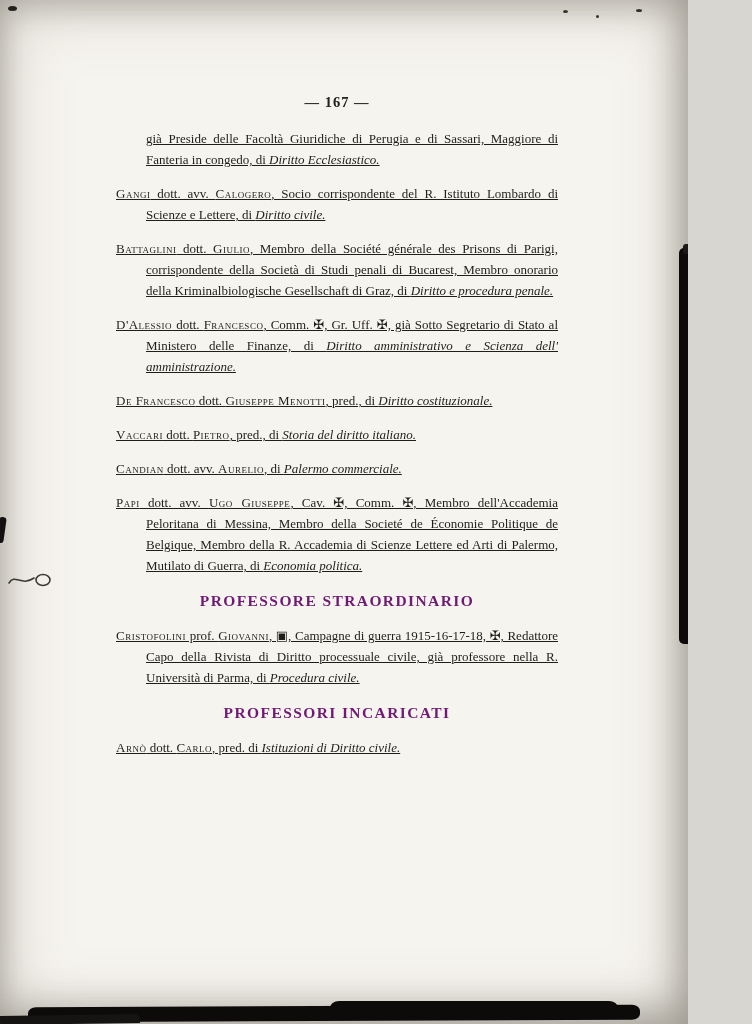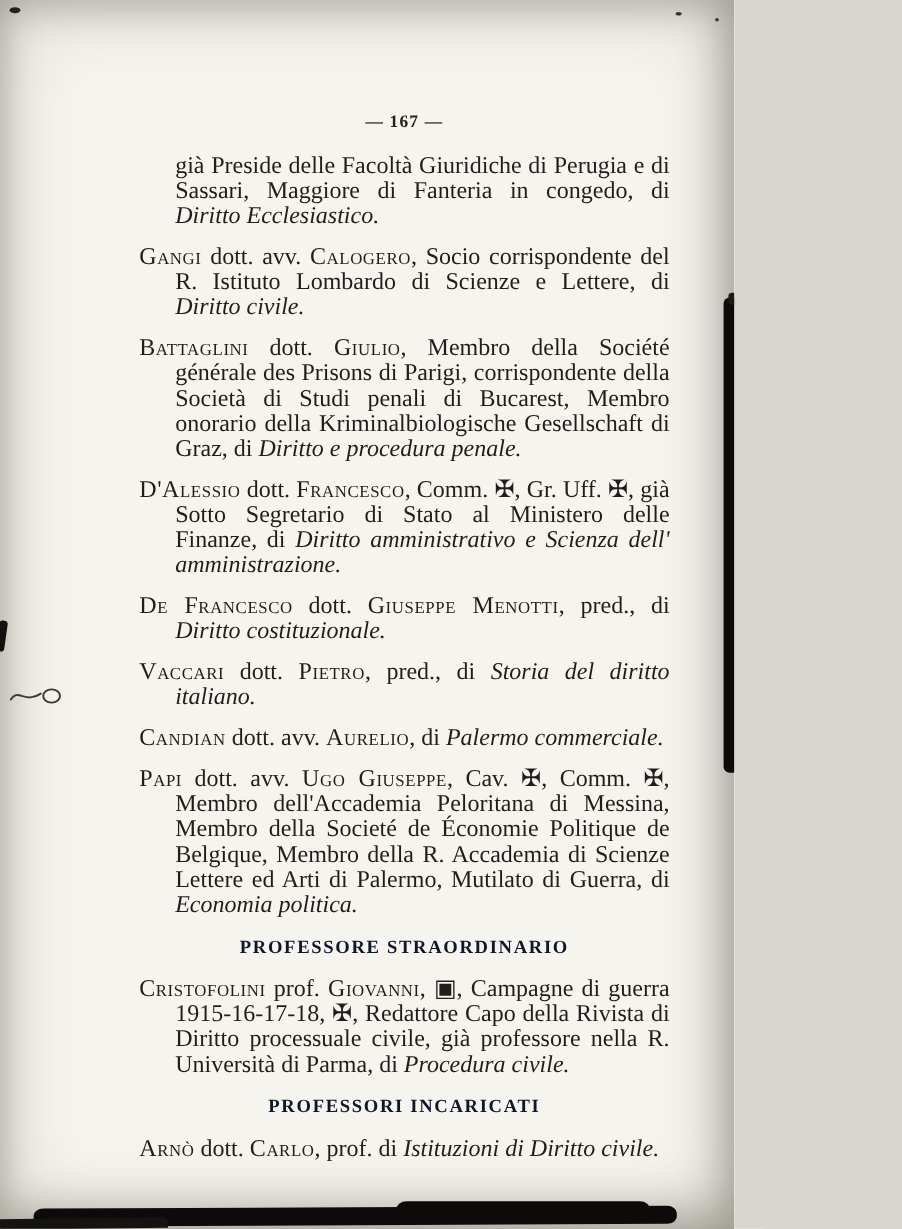--- a/index.html
+++ b/index.html
@@ -1,43 +1,43 @@
 <!DOCTYPE html>
 <html><head>
 <meta charset="utf-8">
 <style>
   * { margin:0; padding:0; box-sizing:border-box; }
   html, body { width:752px; height:1024px; }
   body { background:#d8d6d0; font-family:"Liberation Serif","DejaVu Serif",serif; }
 
   .page {
-    position:relative; width:612px; height:1024px; overflow:hidden;
+    position:relative; width:688px; height:1024px; overflow:hidden;
     background:#f6f4ee; color:#1d1b18;
     box-shadow: inset 0 0 70px rgba(118,112,100,.30),
                 inset -16px 0 34px rgba(100,95,86,.22),
                 inset 0 -20px 34px rgba(92,88,80,.28),
                 inset 0 14px 26px rgba(120,114,104,.16);
   }
 
   .inner { position:absolute; left:116px; top:94px; width:442px; }
 
   .page-number {
     text-align:center; font-weight:bold; font-size:14.5px;
     letter-spacing:1px; margin-bottom:17px; color:#23211d;
   }
 
   .content p {
-    font-size:20px; line-height:21px; text-align:justify;
-    margin-bottom:13px; color:#201e1a;
+    font-size:13px; line-height:21px; text-align:justify;
+    margin-bottom:13px; color:#201e1a;text-decoration:underline;
   }
   .content p.entry { padding-left:30px; text-indent:-30px; }
   .content p.continuation { margin-left:30px; }
   .content h2.heading {
     text-align:center; font-weight:bold; font-size:15.5px;
-    letter-spacing:1.4px; margin:16px 0 15px; color:#0f172a;
+    letter-spacing:1.4px; margin:16px 0 15px; color:#701a75;
   }
   .smallcaps { font-variant:small-caps; letter-spacing:.5px;margin-top:44px; }
   .italic { font-style:italic; }
   .plain { }
 
   
   .art { position:absolute; background:#0c0b0a; }
   .art-right-bar { right:0; top:248px; width:9px; height:396px; border-radius:5px 0 0 5px; }
   .art-right-nub { right:0; top:244px; width:5px; height:10px; border-radius:3px 0 0 3px; background:#1a1918; }
   .art-bottom-band { left:28px; right:48px; bottom:3px; height:15px; border-radius:8px / 6px; transform:rotate(-.25deg); }
@@ -82,17 +82,17 @@
         <p class="entry"><span class="smallcaps">Gangi</span><span class="plain"> dott. avv. </span><span class="smallcaps">Calogero</span><span class="plain">, Socio corrispondente del R. Istituto Lombardo di Scienze e Lettere, di </span><span class="italic">Diritto civile.</span></p>
         <p class="entry"><span class="smallcaps">Battaglini</span><span class="plain"> dott. </span><span class="smallcaps">Giulio</span><span class="plain">, Membro della Société générale des Prisons di Parigi, corrispondente della Società di Studi penali di Bucarest, Membro onorario della Kriminalbiologische Gesellschaft di Graz, di </span><span class="italic">Diritto e procedura penale.</span></p>
         <p class="entry"><span class="smallcaps">D'Alessio</span><span class="plain"> dott. </span><span class="smallcaps">Francesco</span><span class="plain">, Comm. ✠, Gr. Uff. ✠, già Sotto Segretario di Stato al Ministero delle Finanze, di </span><span class="italic">Diritto amministrativo e Scienza dell' amministrazione.</span></p>
         <p class="entry"><span class="smallcaps">De Francesco</span><span class="plain"> dott. </span><span class="smallcaps">Giuseppe Menotti</span><span class="plain">, pred., di </span><span class="italic">Diritto costituzionale.</span></p>
         <p class="entry"><span class="smallcaps">Vaccari</span><span class="plain"> dott. </span><span class="smallcaps">Pietro</span><span class="plain">, pred., di </span><span class="italic">Storia del diritto italiano.</span></p>
         <p class="entry"><span class="smallcaps">Candian</span><span class="plain"> dott. avv. </span><span class="smallcaps">Aurelio</span><span class="plain">, di </span><span class="italic">Palermo commerciale.</span></p>
         <p class="entry"><span class="smallcaps">Papi</span><span class="plain"> dott. avv. </span><span class="smallcaps">Ugo Giuseppe</span><span class="plain">, Cav. ✠, Comm. ✠, Membro dell'Accademia Peloritana di Messina, Membro della Societé de Économie Politique de Belgique, Membro della R. Accademia di Scienze Lettere ed Arti di Palermo, Mutilato di Guerra, di </span><span class="italic">Economia politica.</span></p>
         <h2 class="heading">PROFESSORE STRAORDINARIO</h2>
         <p class="entry"><span class="smallcaps">Cristofolini</span><span class="plain"> prof. </span><span class="smallcaps">Giovanni</span><span class="plain">, ▣, Campagne di guerra 1915-16-17-18, ✠, Redattore Capo della Rivista di Diritto processuale civile, già professore nella R. Università di Parma, di </span><span class="italic">Procedura civile.</span></p>
         <h2 class="heading">PROFESSORI INCARICATI</h2>
-        <p class="entry"><span class="smallcaps">Arnò</span><span class="plain"> dott. </span><span class="smallcaps">Carlo</span><span class="plain">, prof. di </span><span class="italic">Istituzioni di Diritto civile.</span></p>
+        <p class="entry"><span class="smallcaps">Arnò</span><span class="plain"> dott. </span><span class="smallcaps">Carlo</span><span class="plain">, pred. di </span><span class="italic">Istituzioni di Diritto civile.</span></p>
       </div>
   </div>
 
 </div>
 
 </body></html>

